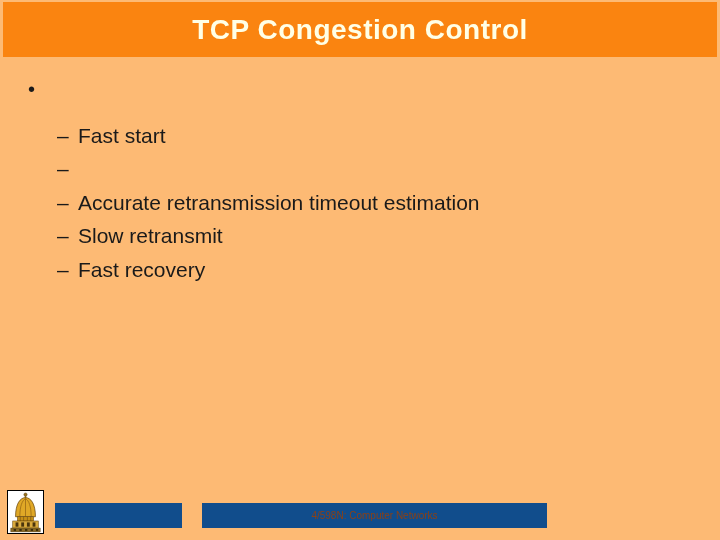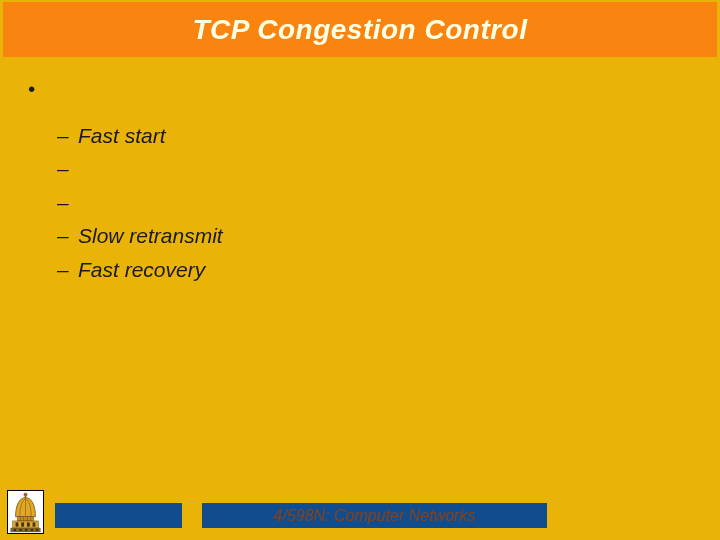--- a/index.html
+++ b/index.html
@@ -8,22 +8,21 @@
     background: #ffffff;
     width: 720px;
     height: 540px;
     overflow: hidden;
     font-family: "Liberation Sans", sans-serif;
   }
   .slide {
     position: relative;
     width: 720px;
     height: 540px;
-    background: #eab308;
-    font-style: italic;
+    background: #fdba74;
   }
   
   .title-bar {
     position: absolute;
     left: 3px;
     top: 2px;
     width: 714px;
     height: 55px;
     background: #FA8410;
     display: flex;
@@ -95,21 +94,21 @@
   .footer-bar.left  { left: 55px;  width: 127px; }
   .footer-bar.center {
     left: 202px;
     width: 345px;
     display: flex;
     align-items: center;
     justify-content: center;
   }
   .footer-bar.center .course-text {
     color: #8A4117;
-    font-size: 16px;
+    font-size: 10px;
     white-space: nowrap;
   }
 </style>
 </head>
 <body>
 
 <div class="slide">
 
   <div class="title-bar">
     <span class="title-text">TCP Congestion Control</span>
@@ -122,20 +121,21 @@
   <ul class="sub-bullets">
     <li>
       <span class="marker">–</span>
       <span>Fast start</span>
     </li>
     <li>
       <span class="marker">–</span>
     </li>
     <li>
       <span class="marker">–</span>
+      <span>Accurate retransmission timeout estimation</span>
     </li>
     <li>
       <span class="marker">–</span>
       <span>Slow retransmit</span>
     </li>
     <li>
       <span class="marker">–</span>
       <span>Fast recovery</span>
     </li>
   </ul>

